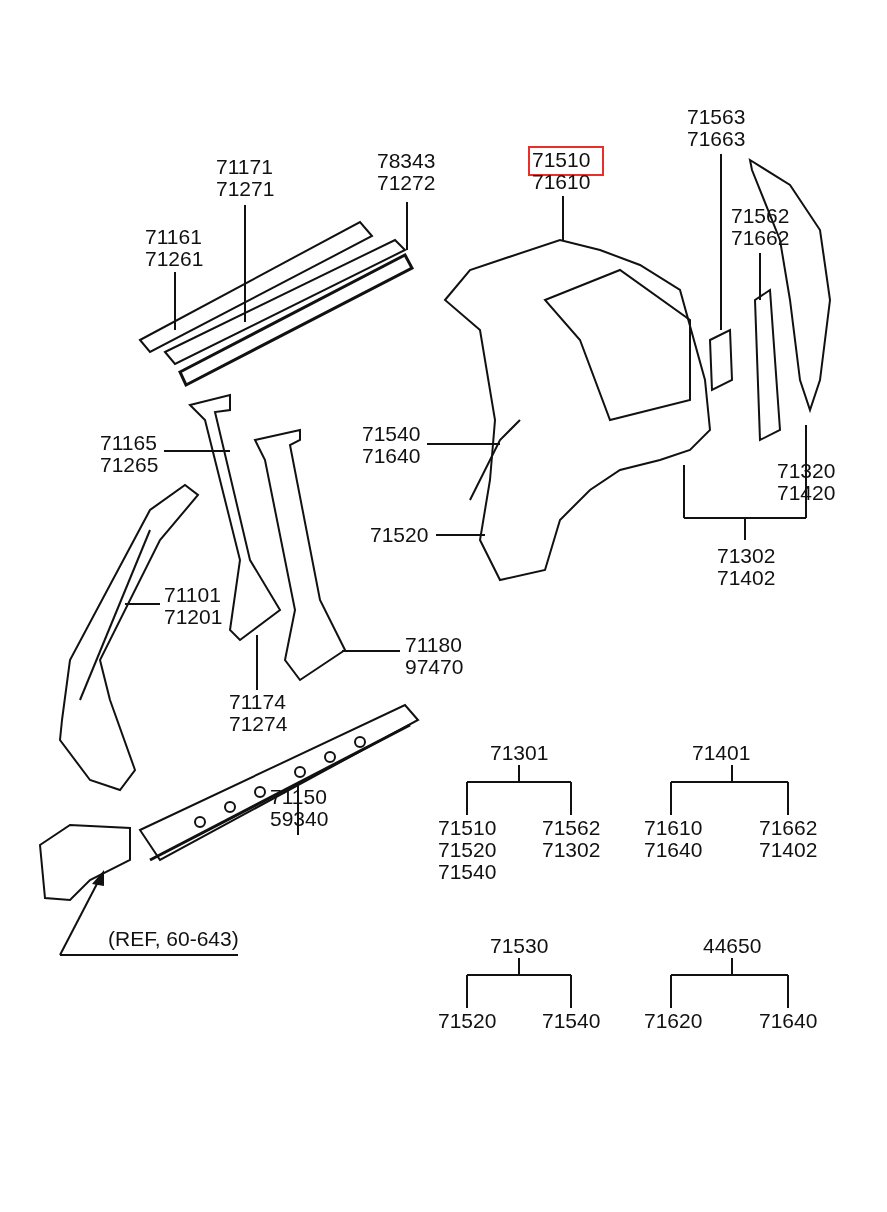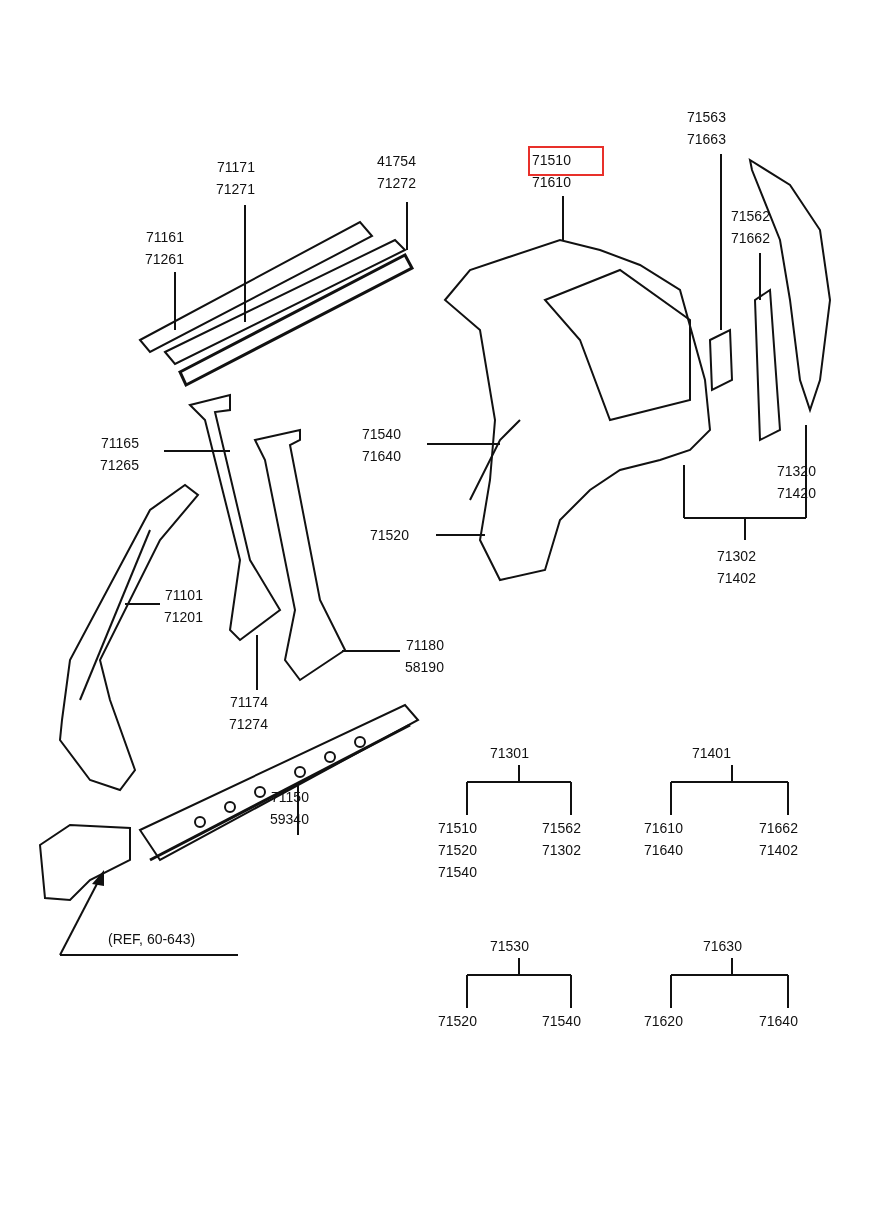--- a/index.html
+++ b/index.html
@@ -1,19 +1,19 @@
 <!DOCTYPE html>
 <html><head>
 <meta charset="utf-8">
 <style>
   html, body { margin:0; padding:0; background:#ffffff; }
   body { width:887px; height:1212px; position:relative; overflow:hidden;
          font-family:"Liberation Sans", sans-serif; color:#111; }
   svg.art { position:absolute; left:0; top:0; }
-  .lbl { position:absolute; font-size:14px; line-height:22px; text-align:right; white-space:nowrap; }
+  .lbl { position:absolute; font-size:21px; line-height:22px; text-align:left; white-space:nowrap; }
   .lbl span { display:block; }
   .hl { position:absolute; border:2px solid #e8302a; }
 </style>
 </head>
 <body>
 
 <svg class="art" width="887" height="1212" viewBox="0 0 887 1212">
   <g fill="none" stroke="#111" stroke-width="2">
 
     <g>
@@ -104,21 +104,21 @@
     <line x1="671" y1="975" x2="671" y2="1008"></line>
       <line x1="788" y1="975" x2="788" y2="1008"></line>
   </g>
 </svg>
 
 <div class="lbl" style="left:216px;top:156px">
     <span>71171</span>
     <span>71271</span>
   </div>
 <div class="lbl" style="left:377px;top:150px">
-    <span>41754</span>
+    <span>78343</span>
     <span>71272</span>
   </div>
 <div class="lbl" style="left:145px;top:226px">
     <span>71161</span>
     <span>71261</span>
   </div>
 <div class="hl" style="left: 528px; top: 146px; width: 72px; height: 26px; border-color: rgb(232, 48, 42);"></div>
 <div class="lbl" style="left:532px;top:149px">
     <span>71510</span>
     <span>71610</span>
@@ -149,21 +149,21 @@
 <div class="lbl" style="left:717px;top:545px">
     <span>71302</span>
     <span>71402</span>
   </div>
 <div class="lbl" style="left:164px;top:584px">
     <span>71101</span>
     <span>71201</span>
   </div>
 <div class="lbl" style="left:405px;top:634px">
     <span>71180</span>
-    <span>58190</span>
+    <span>97470</span>
   </div>
 <div class="lbl" style="left:229px;top:691px">
     <span>71174</span>
     <span>71274</span>
   </div>
 <div class="lbl" style="left:270px;top:786px">
     <span>71150</span>
     <span>59340</span>
   </div>
 <div class="lbl" style="left:108px;top:928px">
@@ -192,19 +192,19 @@
   </div>
 
 <div class="lbl" style="left:490px;top:935px">71530</div>
 <div class="lbl" style="left:438px;top:1010px">
     <span>71520</span>
   </div>
 <div class="lbl" style="left:542px;top:1010px">
     <span>71540</span>
   </div>
 
-<div class="lbl" style="left:703px;top:935px">71630</div>
+<div class="lbl" style="left:703px;top:935px">44650</div>
 <div class="lbl" style="left:644px;top:1010px">
     <span>71620</span>
   </div>
 <div class="lbl" style="left:759px;top:1010px">
     <span>71640</span>
   </div>
 
 </body></html>

